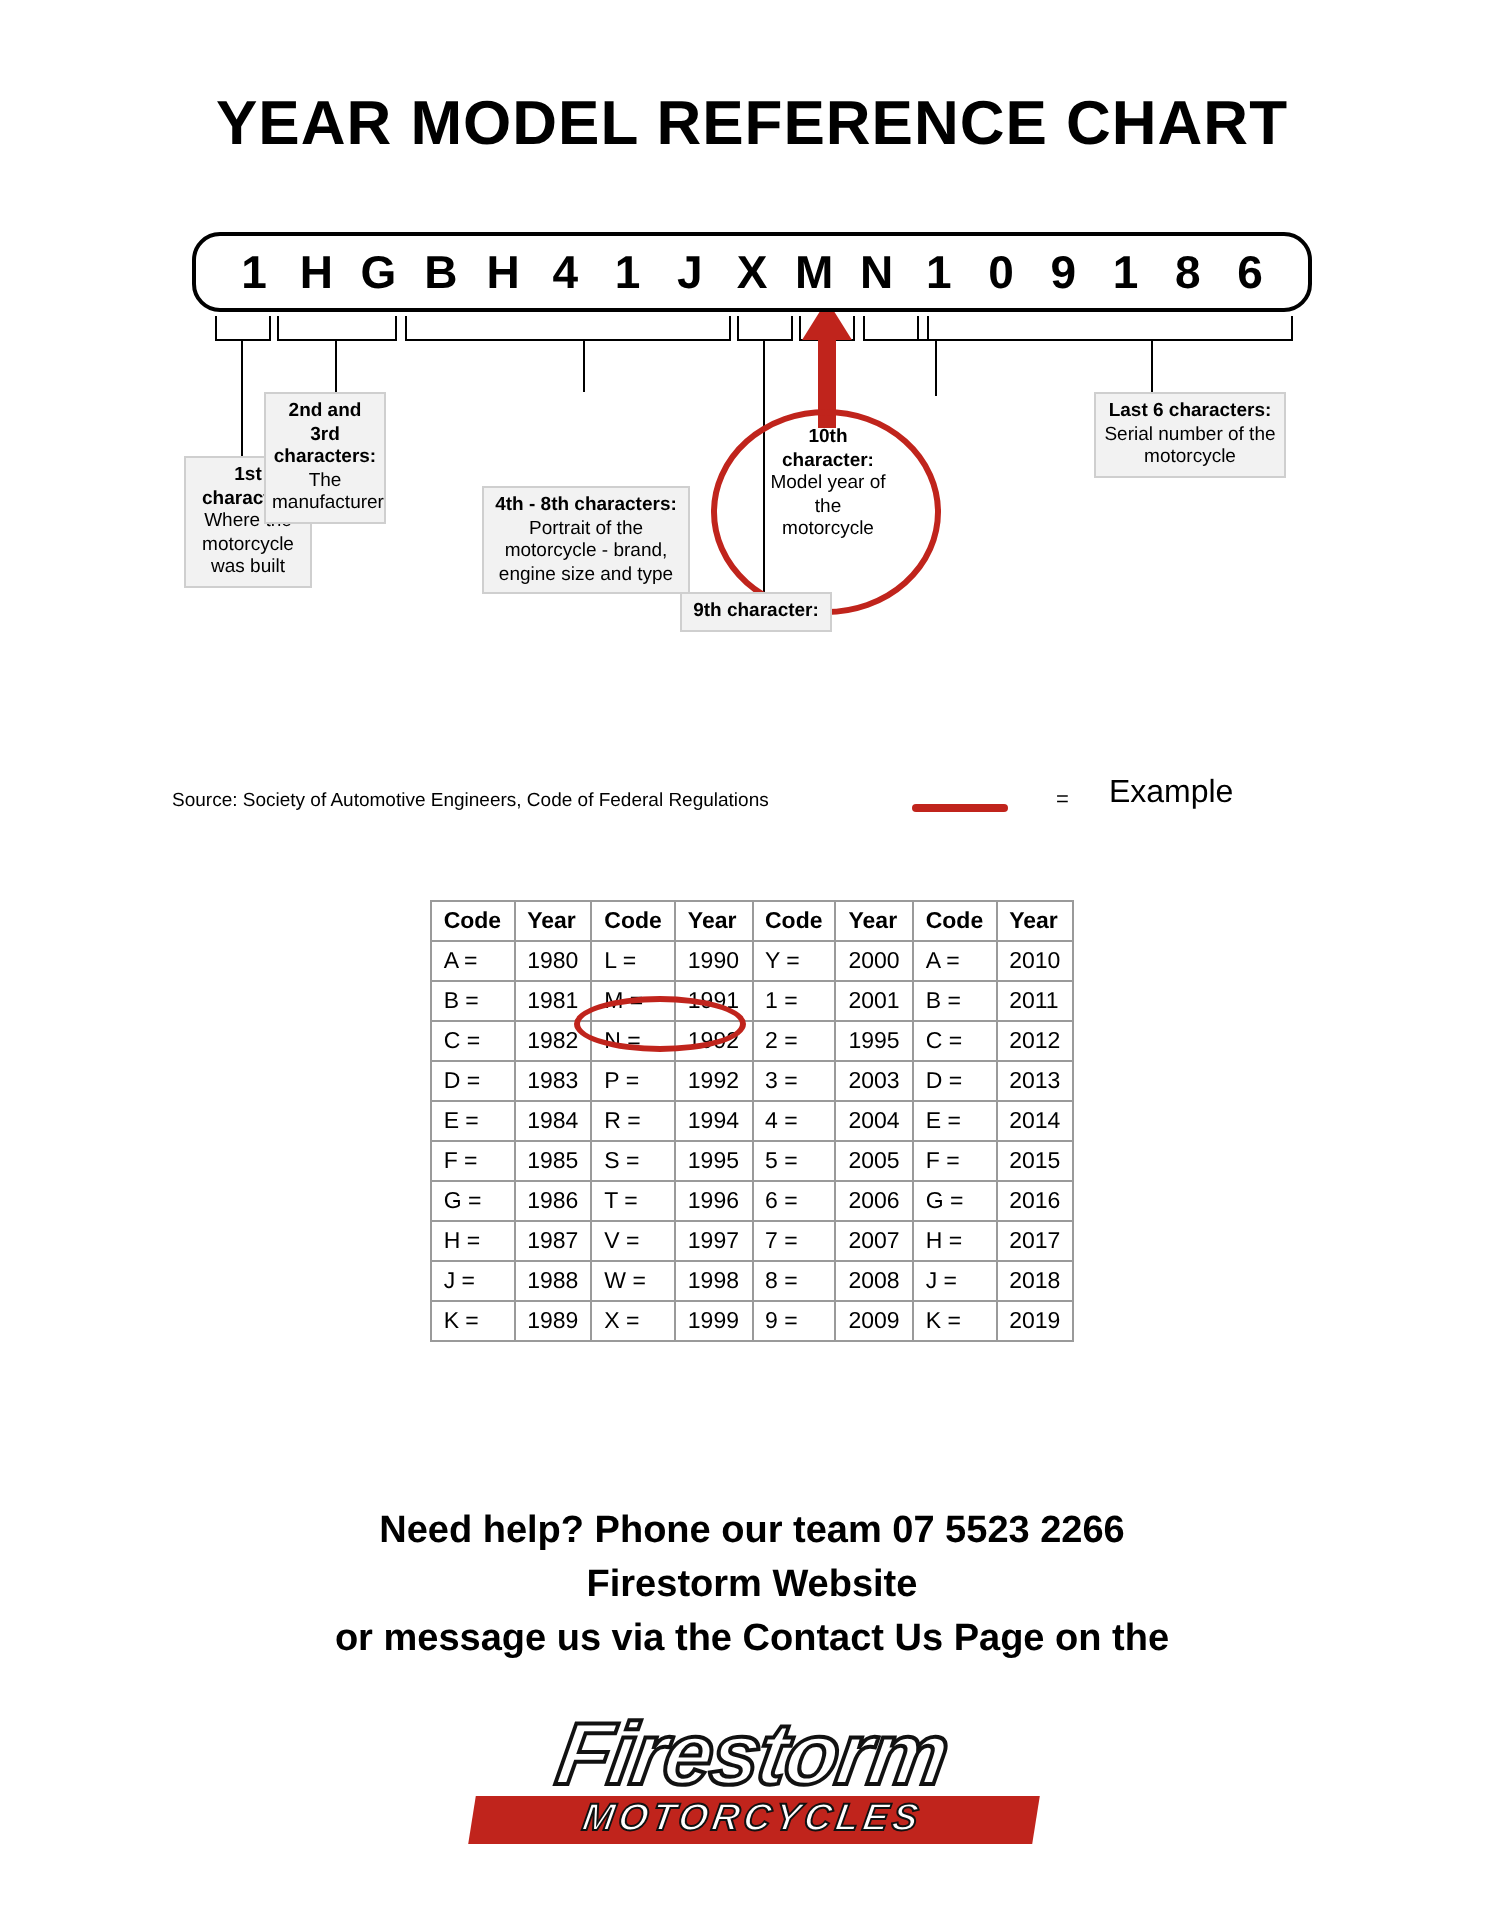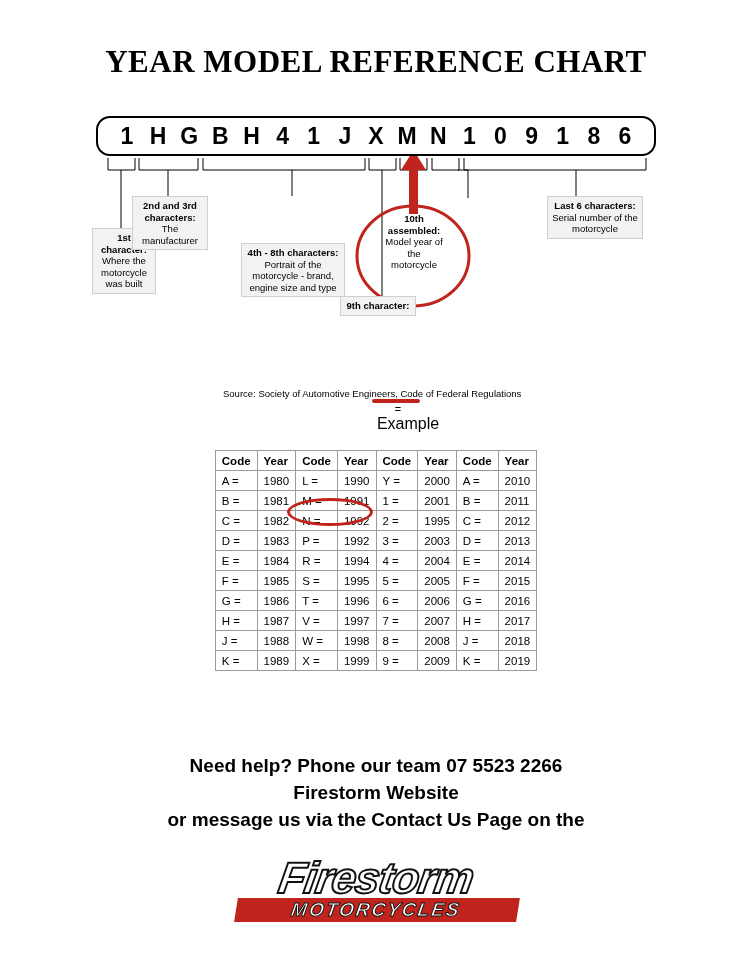--- a/index.html
+++ b/index.html
@@ -14,21 +14,20 @@
     overflow: hidden;
   }
 
   
   .title {
     text-align: center;
     font-size: 31px;
     font-weight: bold;
     letter-spacing: 0.5px;
     margin-top: 44px;
-    font-family: Liberation Serif, serif;
   }
 
   
   .vin-wrap {
     position: relative;
     width: 560px;
     margin: 36px auto 0 auto;
   }
   .vin-box {
     border: 2px solid #000;
@@ -68,27 +67,26 @@
     line-height: 11.5px;
     text-align: center;
     padding: 3px 3px;
     color: #000;
   }
   .note b { font-weight: bold; }
 
   
   .source-row {
     position: absolute;
-    left: 108px;
+    left: 86px;
     top: 388px;
     width: 600px;
     display: flex;
-    align-items: center;
+    align-items: flex-end;
     font-size: 9.5px;
-    flex-direction: column;
   }
   .source-text { width: 370px; }
   .example-dash {
     width: 48px;
     height: 0;
     border-top: 4px solid #c0241c;
     border-radius: 3px;
     margin-right: 24px;
   }
   .eq { margin-right: 20px; font-size: 11px; }
@@ -249,36 +247,36 @@
     </g>
 
     <ellipse cx="413" cy="100" rx="56" ry="50" fill="none" stroke="#c0241c" stroke-width="3"></ellipse>
   </svg>
 
   <div class="note" style="left:92px; top:72px; width:64px;">
     <b>1st character:</b><br>
     <span>Where the motorcycle was built</span>
   </div>
 
-  <div class="note" style="left:132px; top:40px; width:76px;">
+  <div class="note" style="left:132px; top:40px; width:61px;">
     <b>2nd and 3rd characters:</b><br>
     <span>The manufacturer</span>
   </div>
 
   <div class="note" style="left:241px; top:40px; width:104px;margin-top:47px;">
     <b>4th - 8th characters:</b><br>
     <span>Portrait of the motorcycle - brand, engine size and type</span>
   </div>
 
   <div class="note" style="left:340px; top:140px; width:76px;">
     <b>9th character:</b><br>
   </div>
 
   <div class="note" style="left:381px; top:54px; width:66px; background:transparent; border:none;">
-    <b>10th assembled:</b><br>
+    <b>10th character:</b><br>
     <span>Model year of the motorcycle</span>
   </div>
 
 
   <div class="note" style="left:547px; top:40px; width:96px;">
     <b>Last 6 characters:</b><br>
     <span>Serial number of the motorcycle</span>
   </div>
 </div>
 

